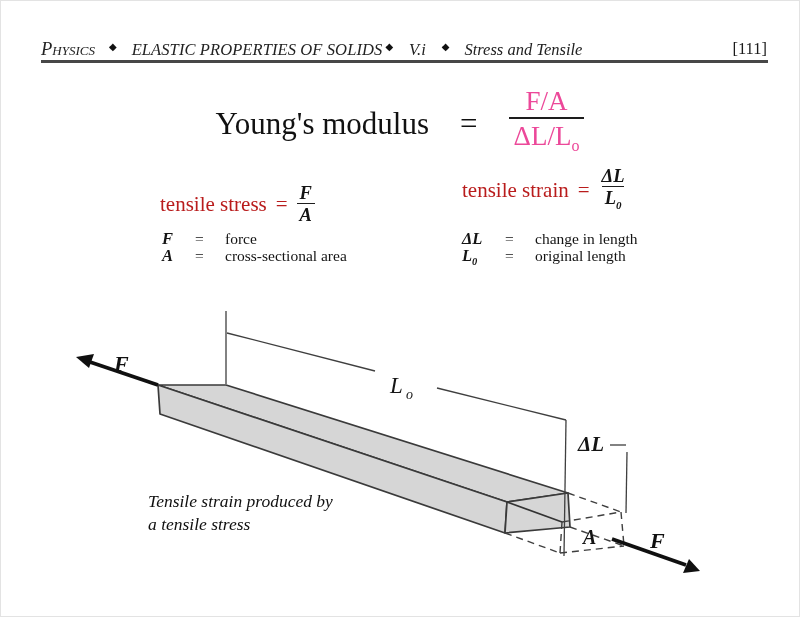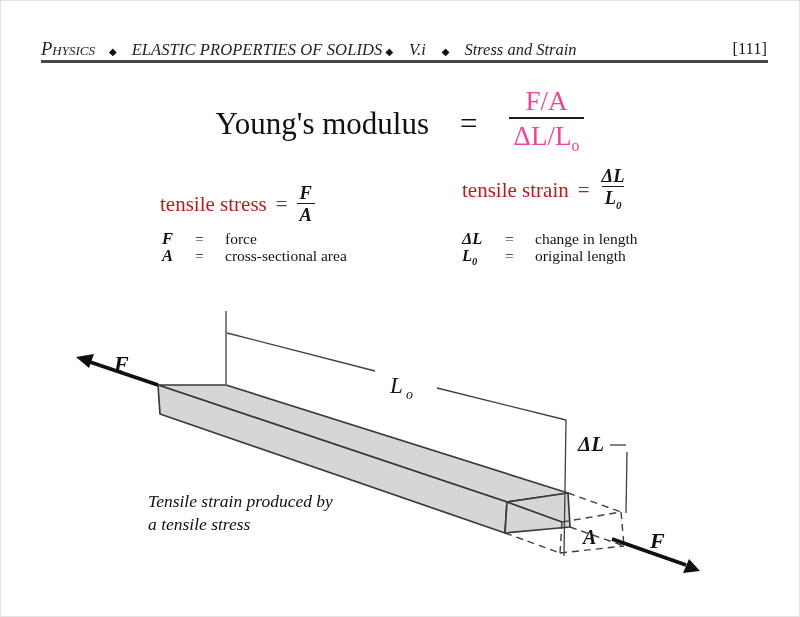--- a/index.html
+++ b/index.html
@@ -4,21 +4,21 @@
 <style>
   * { margin:0; padding:0; box-sizing:border-box; }
   html,body { width:800px; height:617px; }
   body {
     position:relative; background:#ffffff; overflow:hidden;
     font-family:"Liberation Serif","DejaVu Serif",serif; color:#161616;
   }
   .page-frame { position:absolute; inset:0; border:1px solid #e3e3e3; }
 
   
-  .header { position:absolute; left:41px; top:39px; display:flex; align-items:flex-end;
+  .header { position:absolute; left:41px; top:39px; display:flex; align-items:center;
             font-style:italic; font-size:16.5px; color:#222; white-space:nowrap; }
   .subject { font-variant:small-caps; font-size:18.5px; }
   .diamond { font-style:normal; font-size:10px; position:relative; top:-3px; color:#111; }
   .d1 { margin:0 15px 0 14px; }
   .d2 { margin:0 16px 0 3px; }
   .d3 { margin:0 15px 0 16px; }
   .chapter { letter-spacing:.1px; }
   .pagenum { position:absolute; right:33px; top:39px; font-size:16.5px; font-style:normal; color:#1a1a1a; }
   .rule { position:absolute; left:41px; right:32px; top:60px; height:2.5px; background:#474747; }
 
@@ -76,21 +76,21 @@
 
 <div class="page-frame"></div>
 
 <div class="header">
   <span class="subject">Physics</span>
   <span class="diamond d1">◆</span>
   <span class="chapter">ELASTIC PROPERTIES OF SOLIDS</span>
   <span class="diamond d2">◆</span>
   <span class="section">V.i</span>
   <span class="diamond d3">◆</span>
-  <span class="topic">Stress and Strain</span>
+  <span class="topic">Stress and Tensile</span>
 </div>
 <div class="pagenum">[111]</div>
 <div class="rule"></div>
 
 <div class="main-formula">
   <span class="mf-lhs">Young's modulus</span>
   <span class="mf-eq">=</span>
   <span class="frac mf-frac">
     <span class="num">F/A</span>
     <span class="den"><span>ΔL/L</span><sub>o</sub></span>

